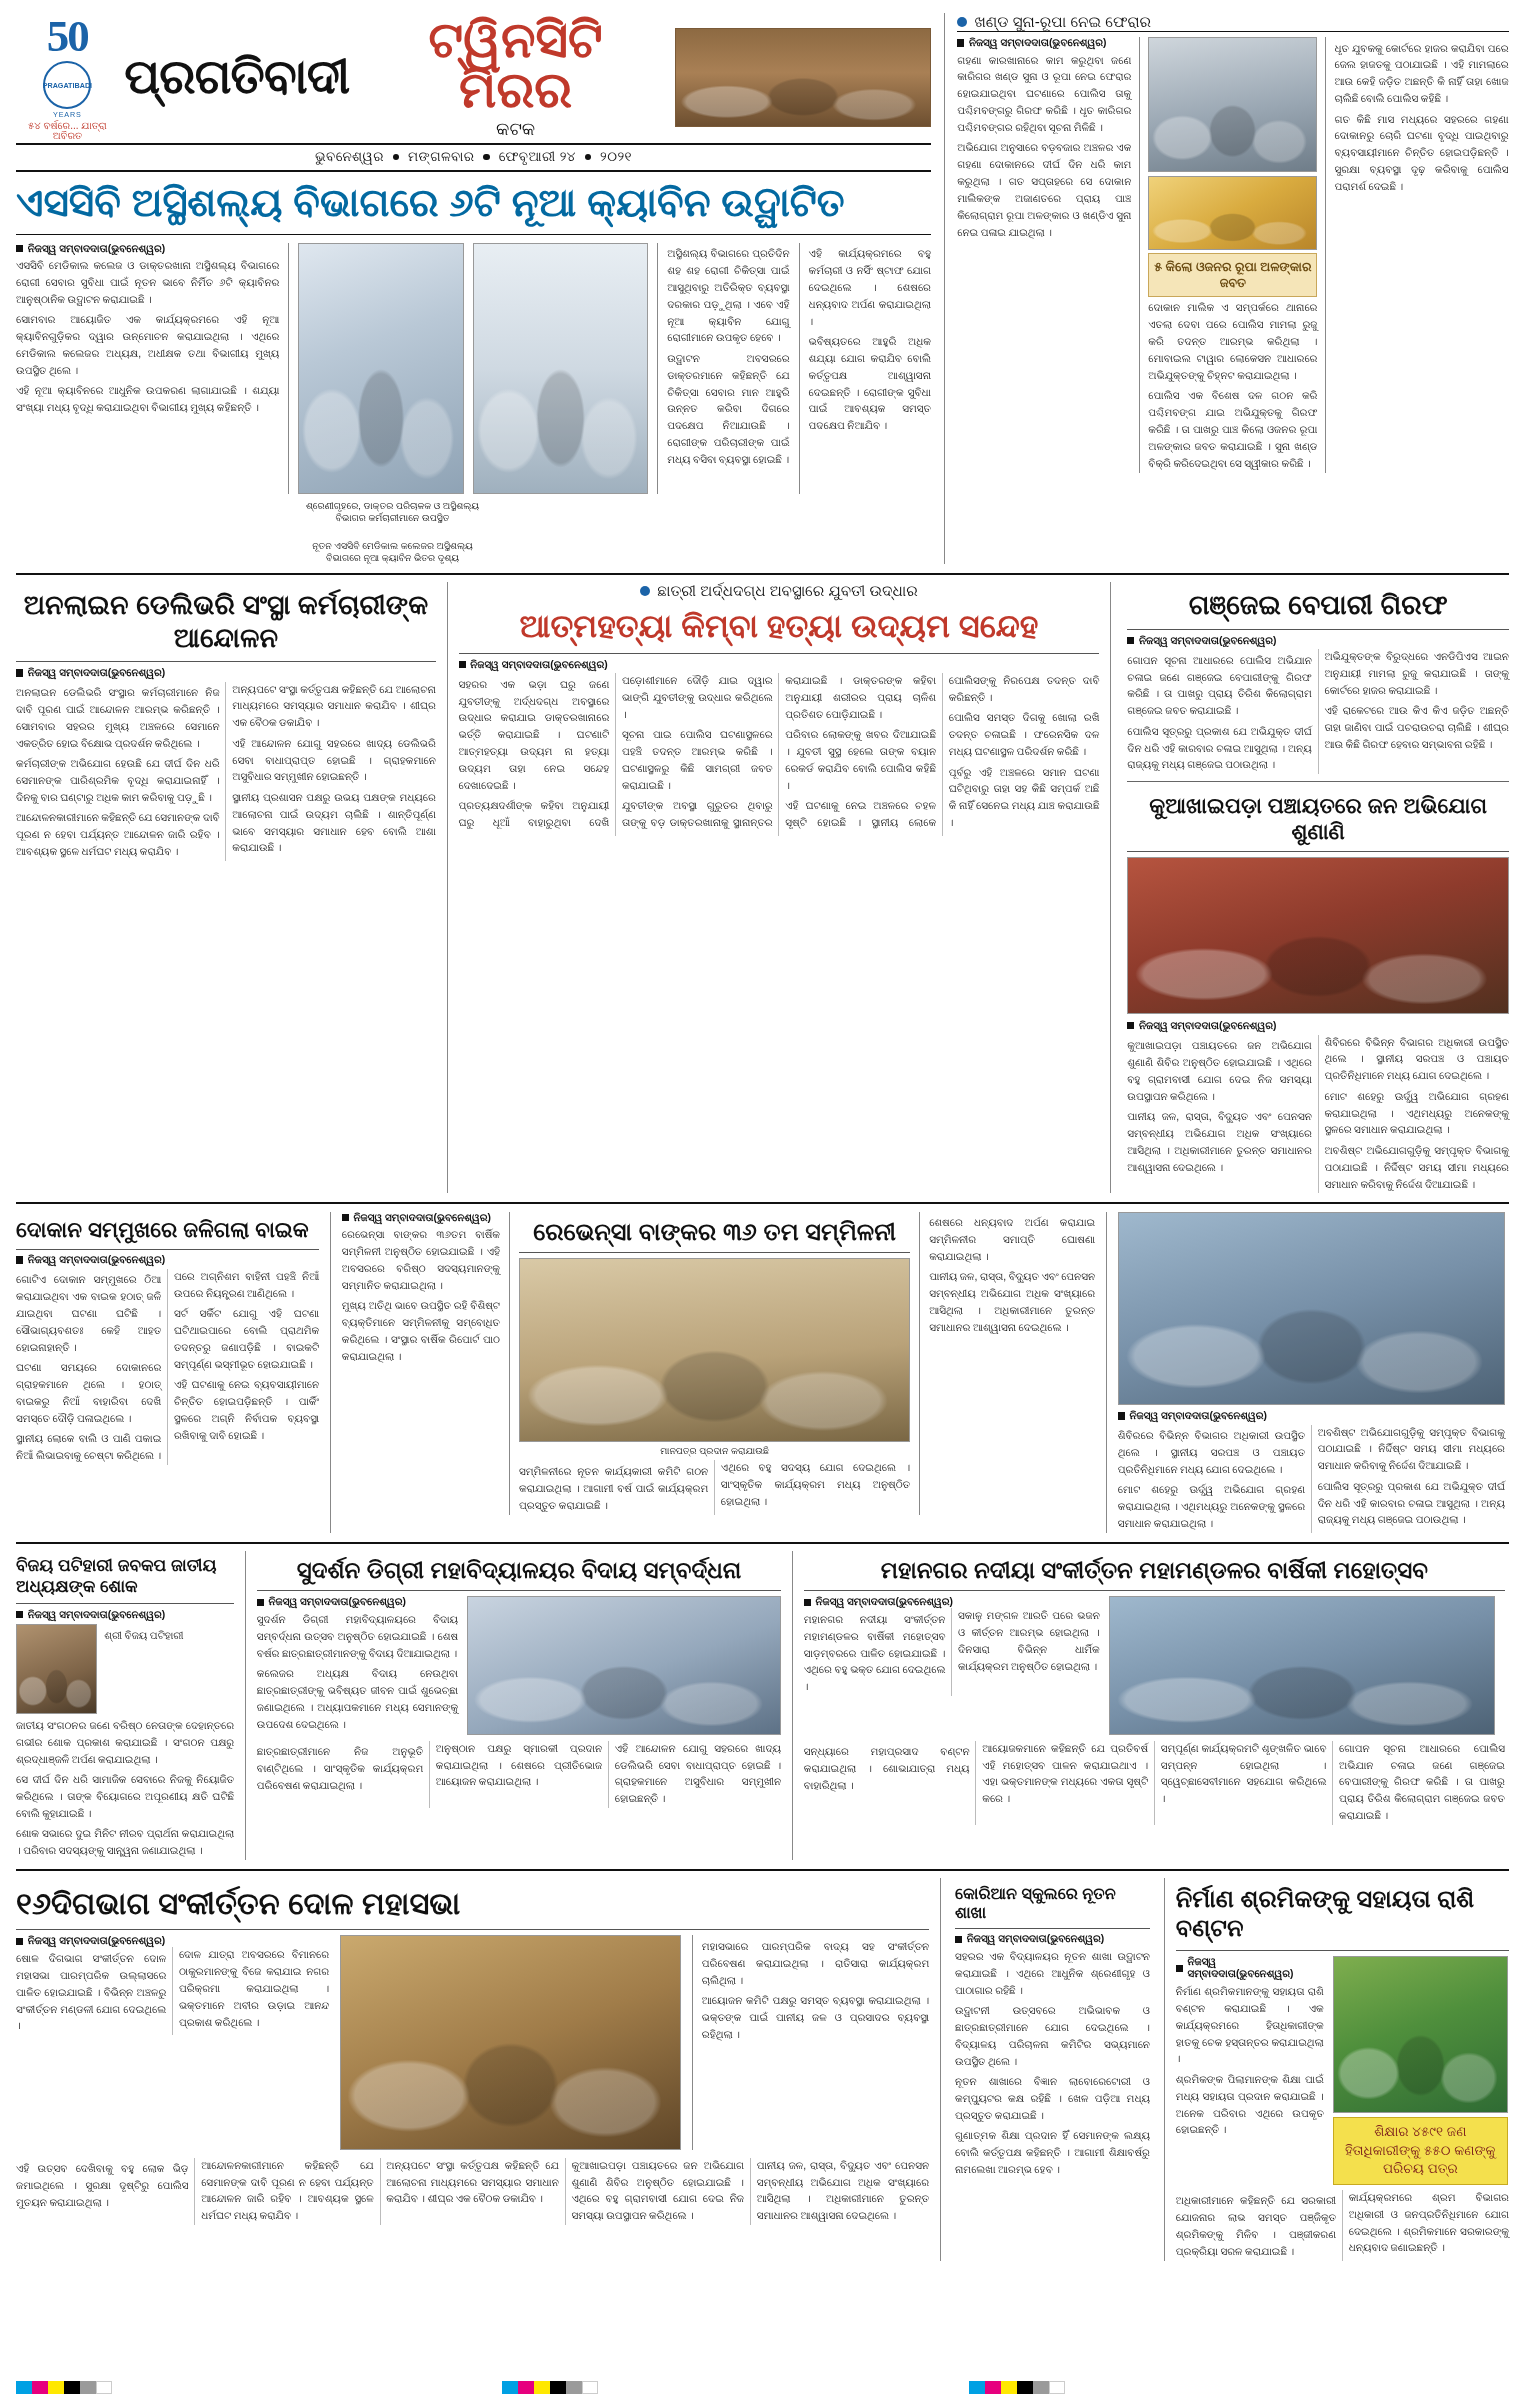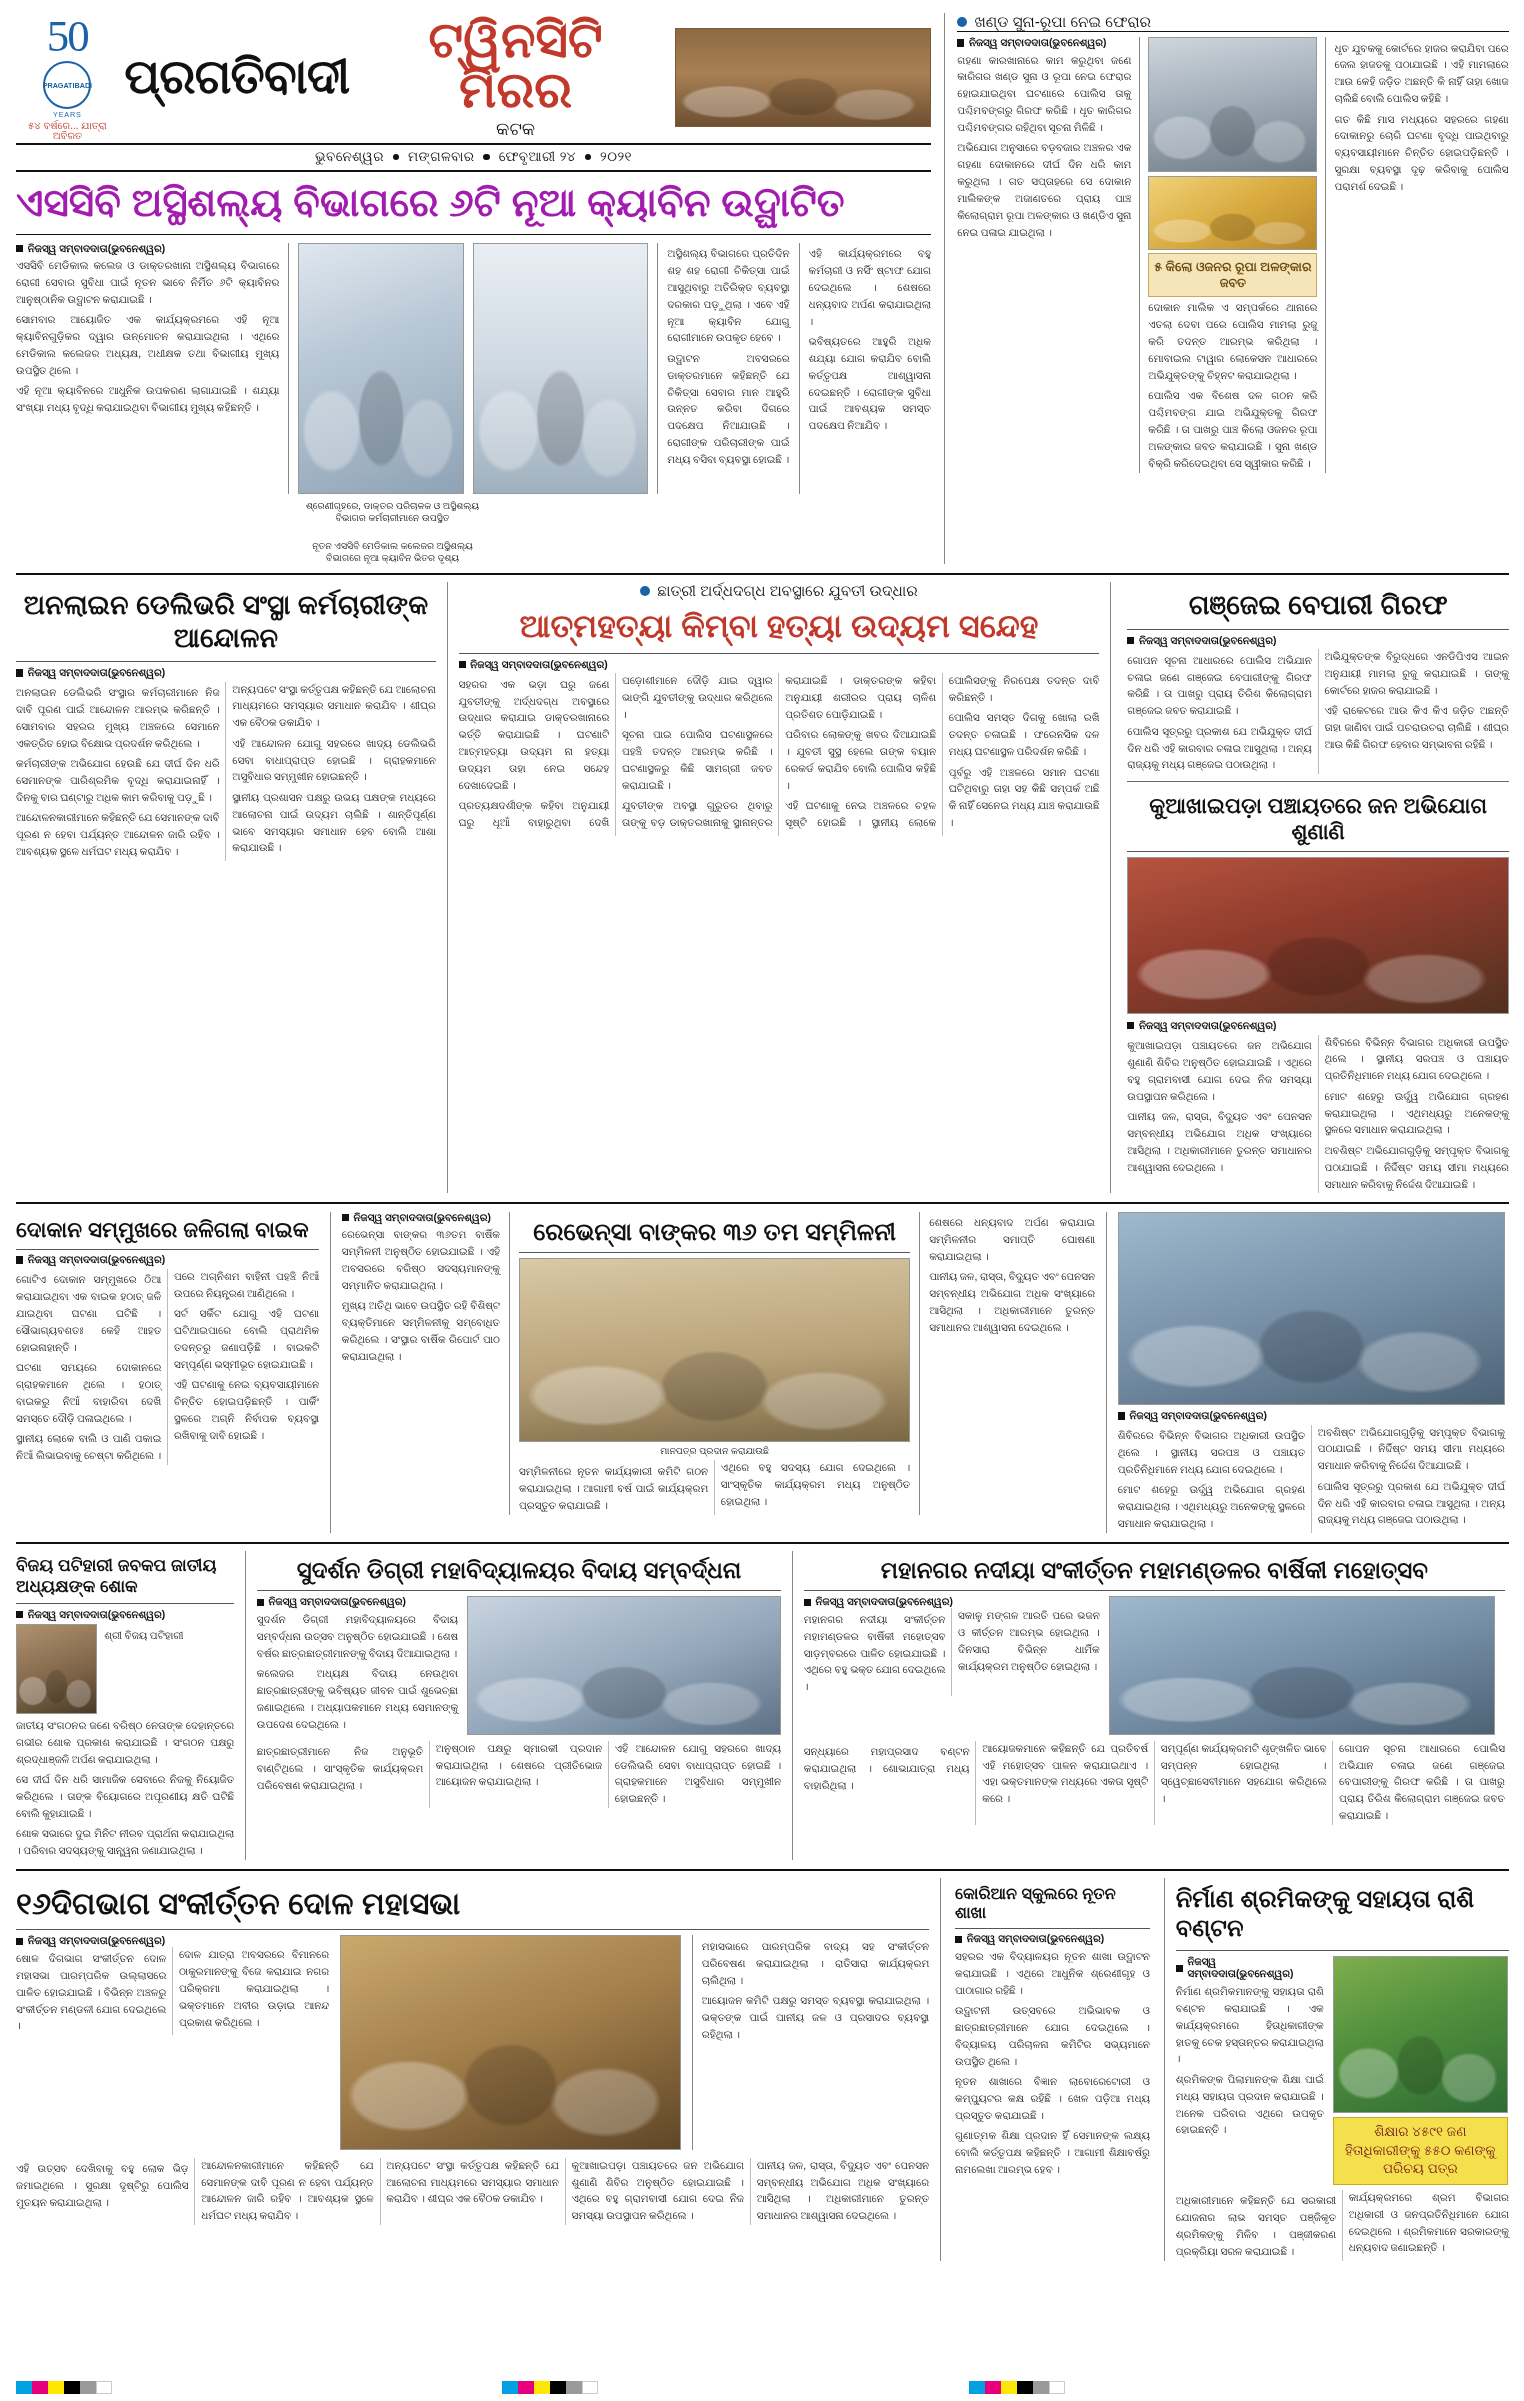--- a/index.html
+++ b/index.html
@@ -18,21 +18,21 @@
   .rule-thin { border-top:0.9px solid #555; }
   .vrule { border-left:0.9px solid #888; }
   .hr-thick { height:0; border-top:2.7px solid #111; }
 
   
   .masthead { display:flex; align-items:stretch; }
   .mast-left { width:915px; position:relative; }
   .mast-top { display:flex; align-items:center; height:130px; }
   .logo50 { width:108px; text-align:center; line-height:1; }
   .logo50 .fifty {
-    font-family:"Liberation Serif", serif; font-size:45px; font-weight:normal;
+    font-family:"Liberation Serif", serif; font-size:45px; font-weight:bold;
     color:#1b63a8; letter-spacing:-1.8px;
   }
   .logo50 .seal {
     width:48px;height:48px;border-radius:50%;border:2.7px solid #1b63a8;
     margin:1.8px auto 0 auto; display:flex;align-items:center;justify-content:center;
     font-size:7.2px;color:#1b63a8;font-weight:bold;
   }
   .logo50 .yrs { font-size:7.2px; color:#1b63a8; letter-spacing:0.9px; margin-top:1.8px;}
   .logo50 .odia-sub { font-size:10px; color:#c0392b; margin-top:2.7px; }
   .brand {
@@ -65,21 +65,21 @@
   .dot { width:6.3px;height:6.3px;border-radius:50%;background:#111;display:inline-block; }
 
   
   .topright { width:565px; margin-left:12.6px; border-left:0.9px solid #888; padding-left:12.6px; }
   .kicker { display:flex; align-items:center; gap:7.2px; font-size:15.2px; color:#111; }
   .kicker .bdot { width:10px;height:10px;border-radius:50%;background:#1b63a8; }
   .tr-head { font-size:28px; font-weight:bold; color:#111; line-height:1.18; margin:5.4px 0 7.2px; }
 
   
   h1.mainhead {
-    font-size:39px; font-weight:bold; margin:9px 0 9px; line-height:1.15; color:#a21caf;
+    font-size:39px; font-weight:bold; margin:9px 0 9px; line-height:1.15; color:#0369a1;
   }
   h2.head { font-size:27px; font-weight:bold; margin:7.2px 0 7.2px; line-height:1.2; }
   h2.head.red { color:#c0392b; }
   h3.head { font-size:21.5px; font-weight:bold; margin:5.4px 0 5.4px; line-height:1.22; }
   .center { text-align:center; }
 
   
   .byline { font-size:10.3px; font-weight:bold; display:flex; gap:4.5px; align-items:center; }
   .byline .sq { width:7.2px;height:7.2px;background:#111;display:inline-block; }
   p.body {

